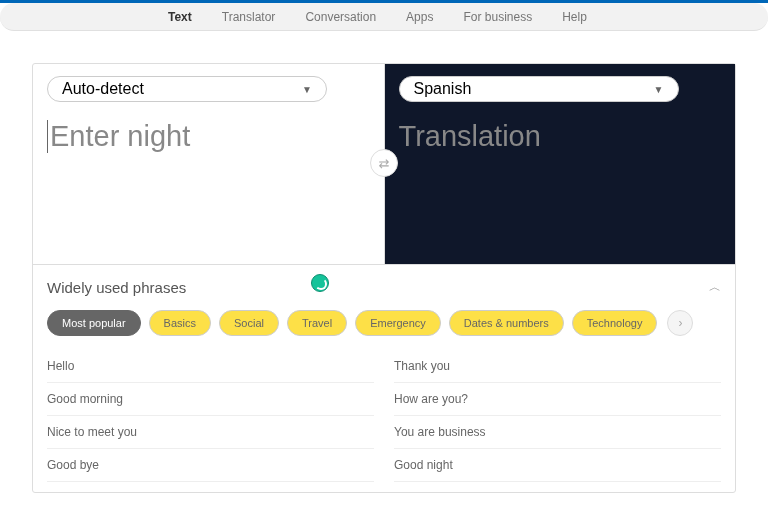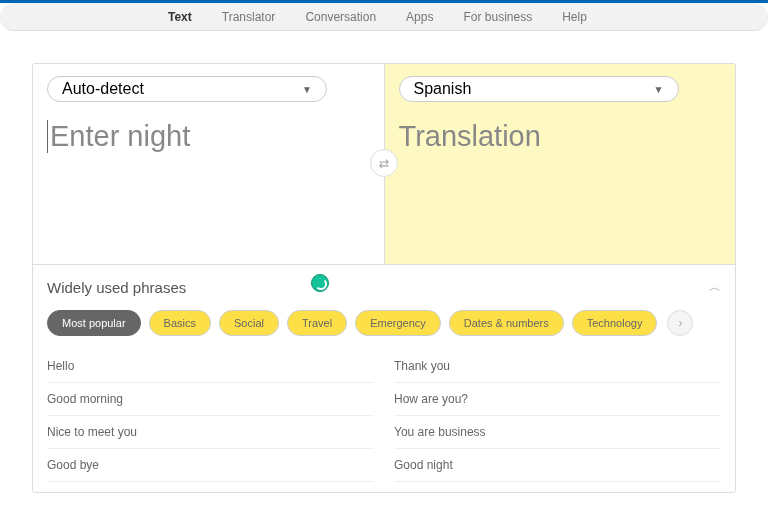--- a/index.html
+++ b/index.html
@@ -8,21 +8,21 @@
     .top-border { height: 3px; background: #0067b8; }
     .nav-bar { background: #f2f2f2; border-bottom: 1px solid #e0e0e0; height: 28px; display: flex; align-items: center; padding-left: 168px; border-radius: 21px; }
     .nav-item { font-size: 12px; color: #767676; margin-right: 30px; cursor: pointer; }
     .nav-item.active { color: #333; font-weight: 600; }
 
     .container { margin: 32px 32px 0 32px; border: 1px solid #ddd; border-radius: 3px; position: relative; }
 
     .translate-area { display: flex; height: 200px; }
     .pane { flex: 1; padding: 12px 14px 14px 14px; position: relative; }
     .pane.left { border-right: 1px solid #ddd; }
-    .pane.right { background: #fef9c3; }
+    .pane.right { background: #0f172a; }
 
     .lang-select { width: 280px; height: 26px; border: 1px solid #ccc; border-radius: 13px; padding: 0 14px; display: flex; align-items: center; justify-content: space-between; cursor: pointer; background: #fff; }
     .chevron-down { color: #666; font-size: 10px; }
 
     .text-area { margin-top: 18px; font-size: 29px; color: #888; font-weight: 400; }
     .text-area.left-ta { border-left: 1px solid #666; padding-left: 2px; }
 
     .swap-btn { position: absolute; left: 50%; top: 85px; transform: translateX(-50%); width: 28px; height: 28px; border-radius: 50%; border: 1px solid #ddd; background: #fff; display: flex; align-items: center; justify-content: center; color: #aaa; font-size: 13px; cursor: pointer; z-index: 2; }
 
     .grammarly { position: absolute; left: 278px; top: 210px; width: 18px; height: 18px; border-radius: 50%; background: #15c39a; border: 1px solid #0f8f72; z-index: 2; }

